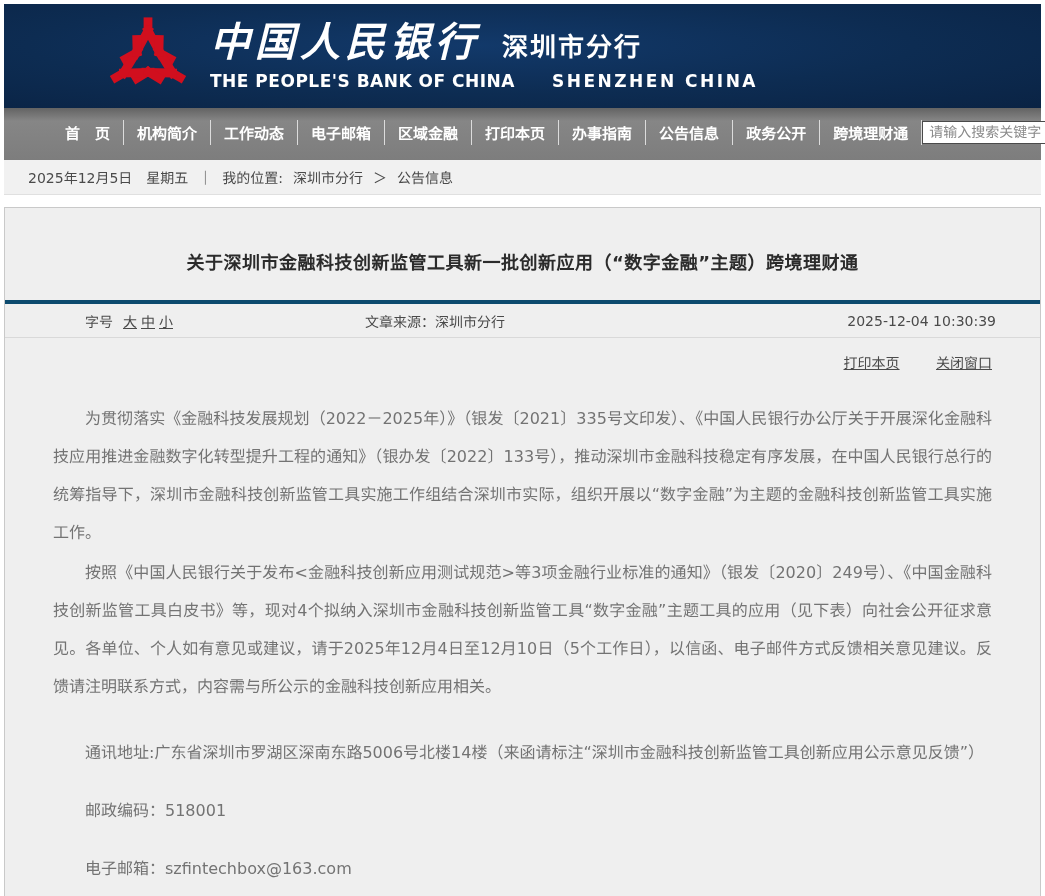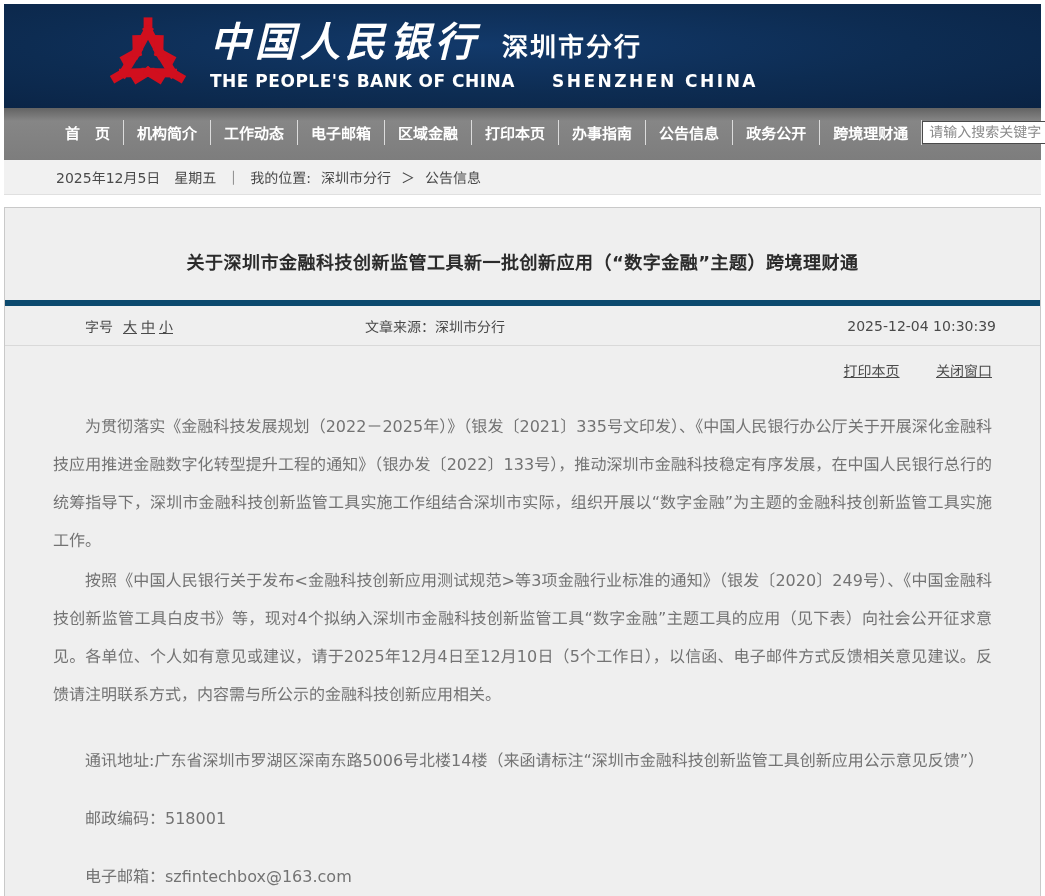--- a/index.html
+++ b/index.html
@@ -31,31 +31,31 @@
   .nav-list { list-style: none; display: flex; margin: 0; padding: 0; }
   .nav-item { font-size: 15px; font-weight: bold; color: #fff; padding: 2px 13px;
     border-right: 1px solid #dcdcdc; white-space: pre; cursor: pointer; }
   .search-area { margin-left: auto; display: flex; align-items: center; gap: 9px; }
   .search-input { width: 155px; height: 23px; border: 1px solid #4a4a4a;
     font-size: 14px; padding: 0 6px; color: #333; background: #fff; }
   .search-input::placeholder { color: #8a8a8a; }
 
   
   .breadcrumb-bar { height: 35px; background: #f1f1f1; border-bottom: 1px solid #e0e0e0;
-    display: flex; align-items: center; padding-left: 52px; font-size: 14px;
+    display: flex; align-items: center; padding-left: 24px; font-size: 14px;
     color: #4a4a4a; gap: 10px; margin-bottom: 12px; text-align: center; }
   .breadcrumb-bar a { color: #4a4a4a; text-decoration: none; cursor: pointer; }
 
   
   .content-box { background: #efefef; border: 1px solid #c9c9c9;
     min-height: 700px; padding-bottom: 20px; }
   .article-title { text-align: center; font-size: 18px; font-weight: bold;
     color: #2b2b2b; margin: 40px 40px 26px; letter-spacing: 0.5px; }
-  .meta-bar { display: flex; align-items: center; height: 46px;
-    border-top: 6px solid #0c4a6e; border-bottom: 1px solid #d9d9d9;
+  .meta-bar { display: flex; align-items: center; height: 38px;
+    border-top: 4px solid #0c4a6e; border-bottom: 1px solid #d9d9d9;
     font-size: 14px; color: #4a4a4a; }
   .meta-left { padding-left: 80px; display: flex; gap: 10px; width: 360px; }
   .fs-link { text-decoration: underline; color: #4a4a4a; margin-right: 4px; cursor: pointer; }
   .meta-middle { flex: 1; }
   .meta-right { padding-right: 44px; }
   .article-actions { text-align: right; padding: 14px 48px 0 0; font-size: 14px; }
   .article-actions a { color: #4a4a4a; text-decoration: underline;
     margin-left: 32px; cursor: pointer; }
   .article-body { padding: 28px 48px 0; }
   .para { font-size: 16px; line-height: 38px; color: #737373;

